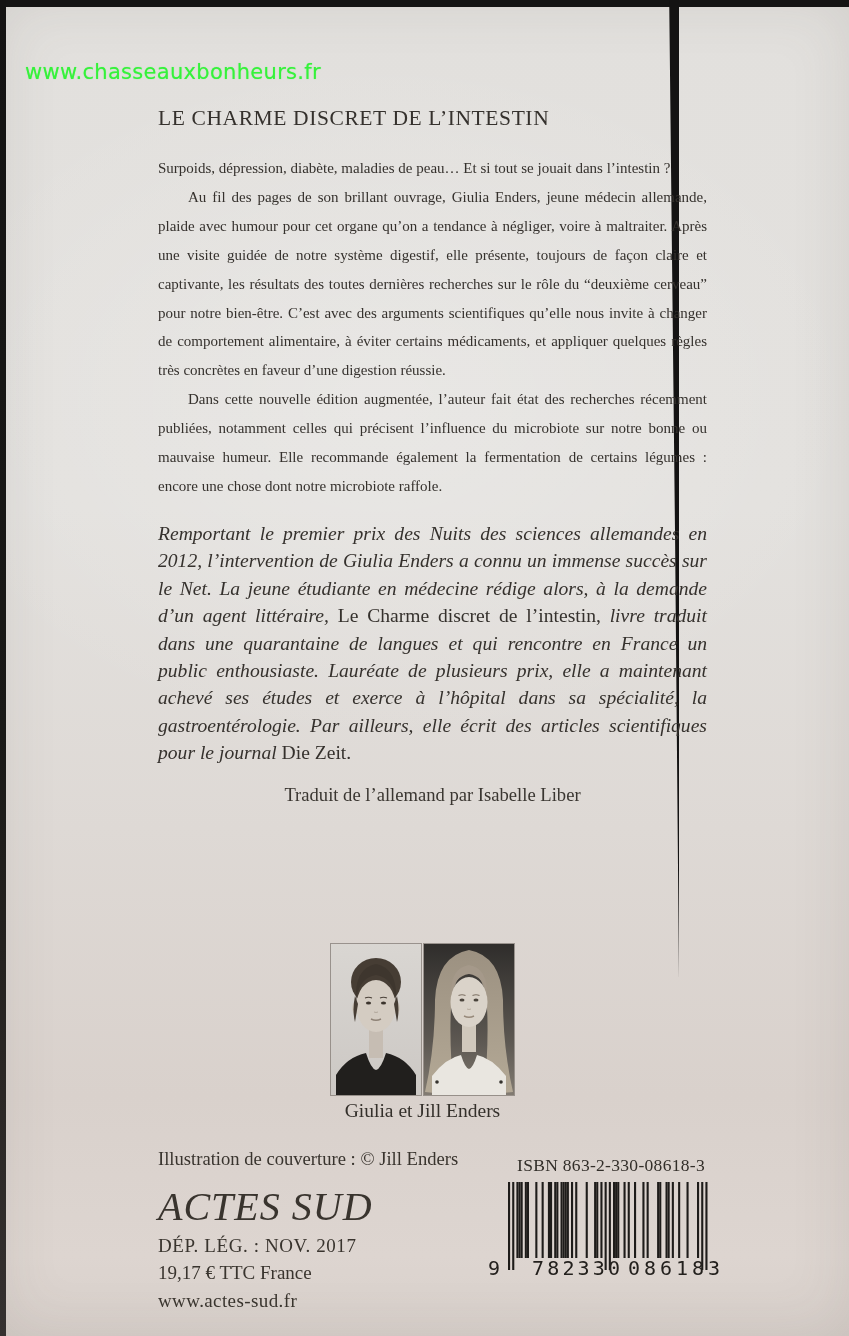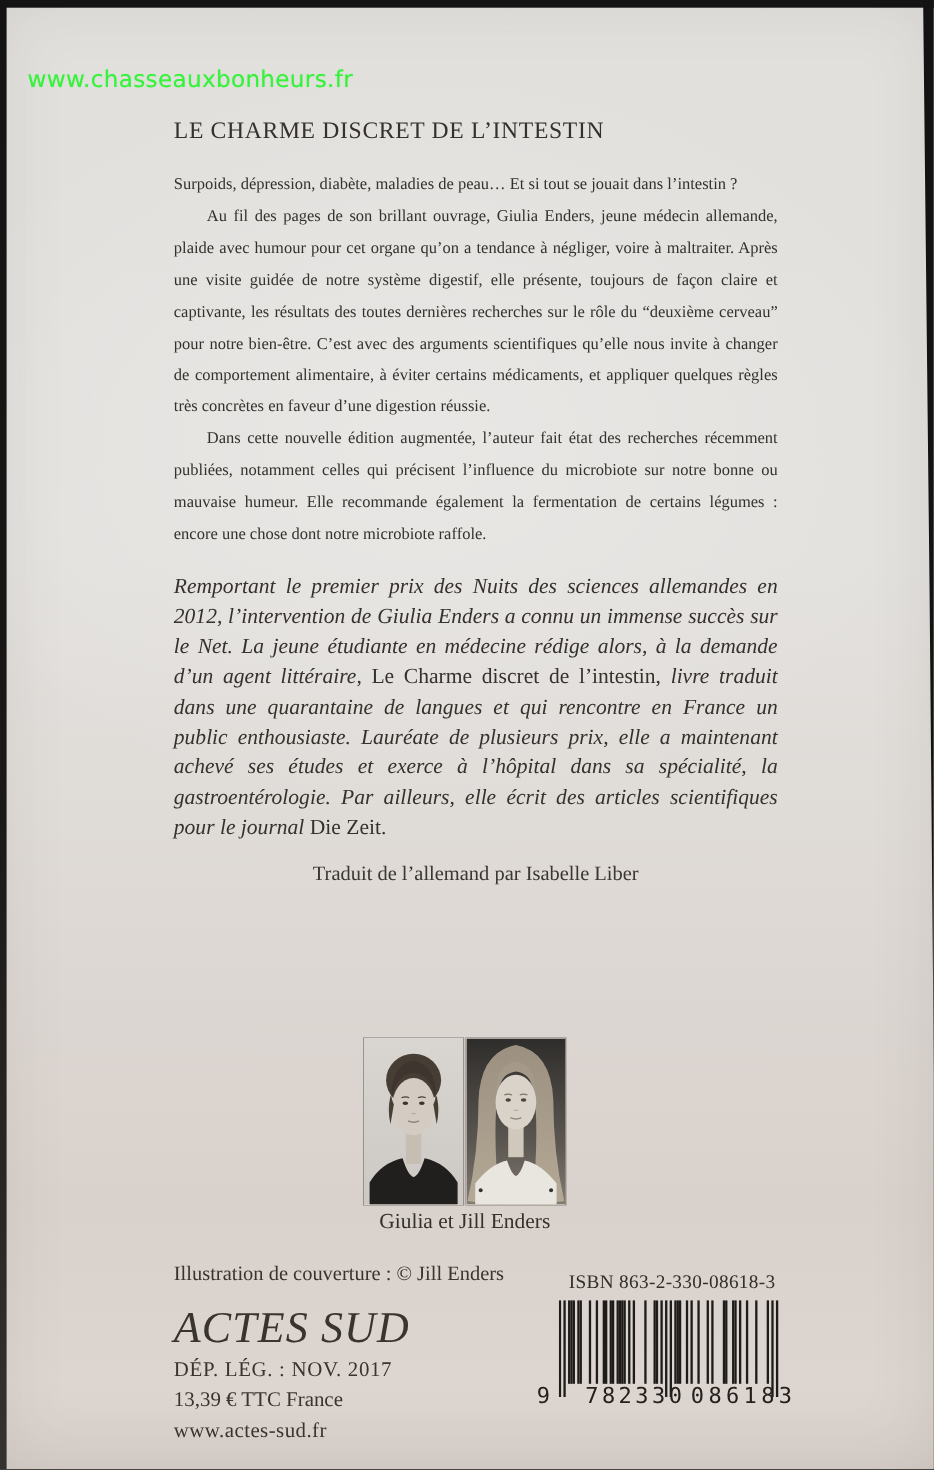--- a/index.html
+++ b/index.html
@@ -2,21 +2,21 @@
 <html lang="fr"><head>
 <meta charset="utf-8">
 <style>
   html,body{margin:0;padding:0;}
   body{
     background:#0d0d0d;
     font-family:"Liberation Serif", serif;
     width:849px;height:1336px;overflow:hidden;
   }
   #photo{
-    position:relative;width:849px;height:1336px;
+    position:relative;width:679px;height:1336px;
     background:#0d0d0d;
   }
   
   #cover{
     position:absolute;left:0;top:0;width:849px;height:1336px;
     background:
       radial-gradient(ellipse 700px 500px at 45% 30%, rgba(255,255,255,0.22), rgba(255,255,255,0) 70%),
       linear-gradient(180deg,#e2e0dd 0%,#e3e1de 38%,#ded9d5 62%,#d9d1cc 82%,#ddd5d0 94%,#d8d0cb 100%);
     box-shadow:inset 0 0 60px rgba(90,80,70,0.12);
   }
@@ -161,21 +161,21 @@
       <circle cx="13" cy="138" r="1.8" fill="#35322e"></circle>
       <circle cx="77" cy="138" r="1.8" fill="#35322e"></circle>
     </svg>
   </div>
   <div class="photo-caption">Giulia et Jill Enders</div>
 
   <div class="credits">
     <p class="illustration">Illustration de couverture : © Jill Enders</p>
     <p class="publisher">ACTES SUD</p>
     <p class="legal">DÉP. LÉG. : NOV. 2017</p>
-    <p class="price">13,39 € TTC France</p>
+    <p class="price">19,17 € TTC France</p>
     <p class="website">www.actes-sud.fr</p>
   </div>
 
   <div class="isbn-block">
     <p class="isbn-label">ISBN 863-2-330-08618-3</p>
     <div class="barcode-wrap">
       <svg id="barcode-svg" width="202" height="92" viewBox="0 0 202 92">
           <rect x="0.00" y="0" width="2.10" height="88" fill="#1e1c1a"></rect>
           <rect x="4.20" y="0" width="2.10" height="88" fill="#1e1c1a"></rect>
           <rect x="8.40" y="0" width="2.10" height="76" fill="#1e1c1a"></rect>

